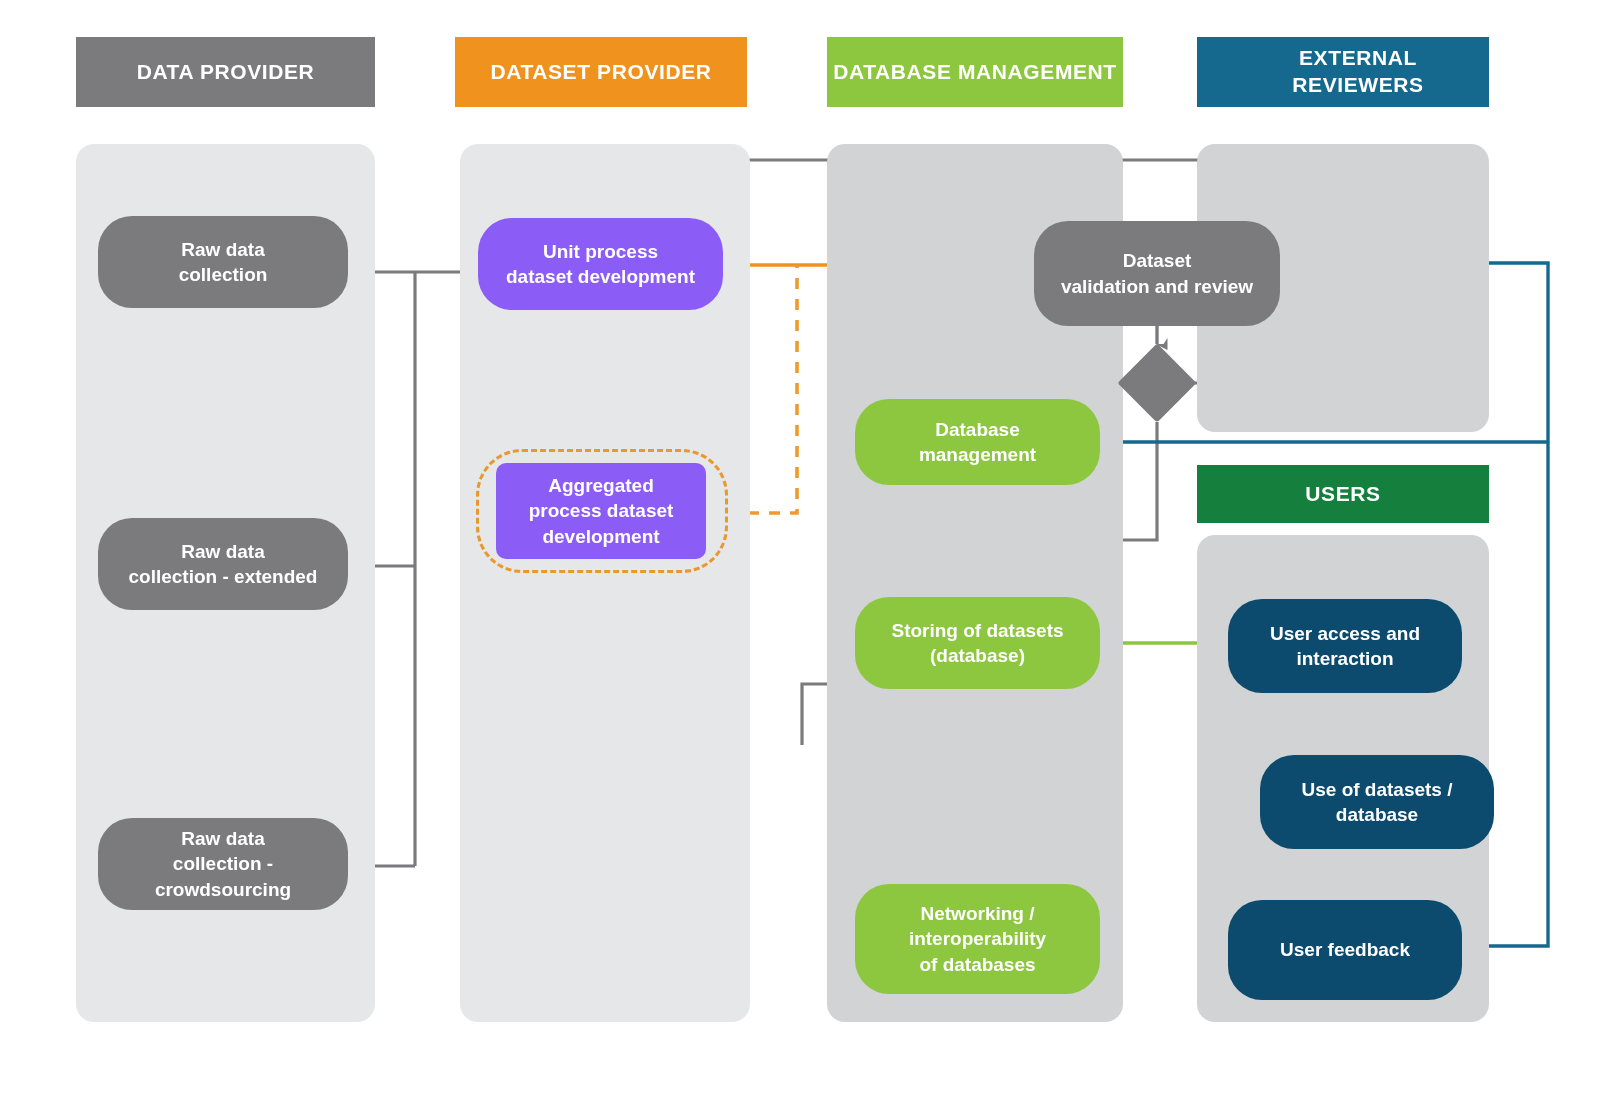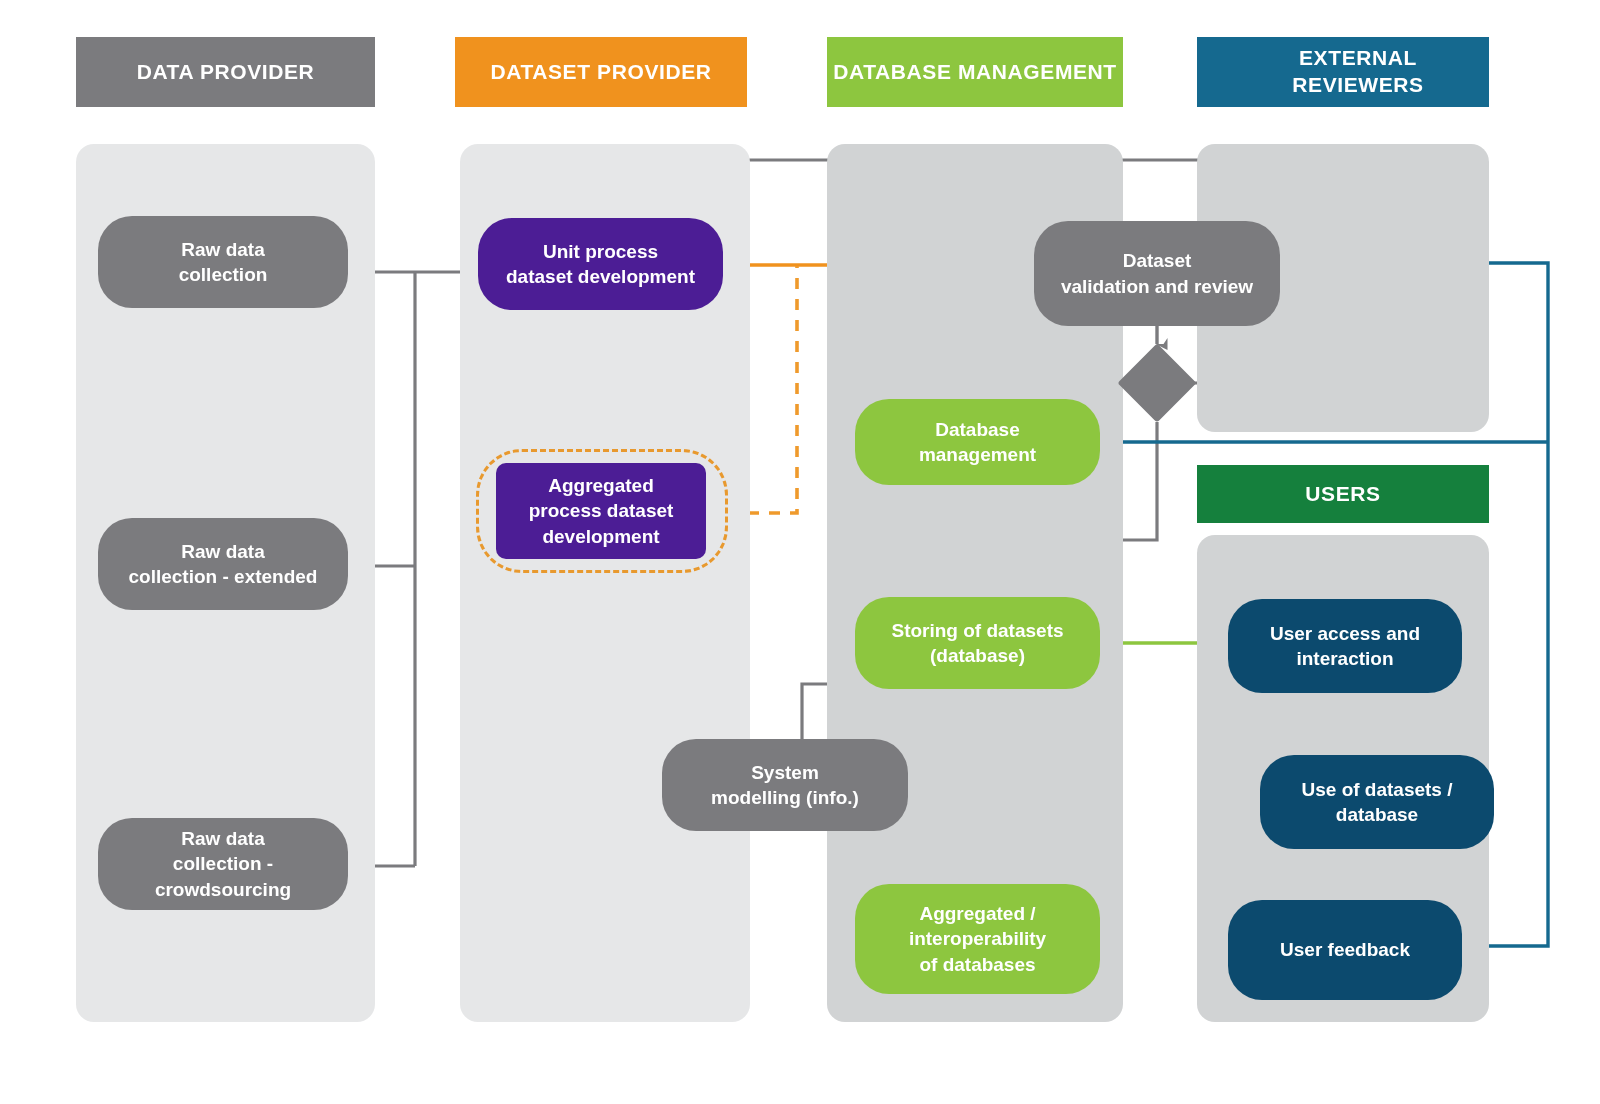--- a/index.html
+++ b/index.html
@@ -46,21 +46,21 @@
     color:#ffffff;
     font-size:19px;
     font-weight:700;
     line-height:1.33;
     box-sizing:border-box;
     padding:16px 12px;
     border-radius:34px;
     white-space:pre-line;
   }
   .node.gray{background:#7b7b7e;}
-  .node.orange{background:#4c1d95;}
+  .node.orange{background:#8b5cf6;}
   .node.green{background:#8dc63f;}
   .node.blue{background:#0c4a6e;}
 
   
   .dashed-halo{
     position:absolute;
     border:3px dashed #e8992e;
     border-radius:46px;
     box-sizing:border-box;
     background:transparent;
@@ -209,33 +209,31 @@
   <div class="node gray" style="left:98px; top:818px; width:250px; height:92px;">Raw data
 collection - crowdsourcing</div>
 
   <div class="node orange" style="left:478px; top:218px; width:245px; height:92px;">Unit process
 dataset development</div>
 
   <div class="node orange" style="left:496px; top:463px; width:210px; height:96px; border-radius:10px;">Aggregated
 process dataset
 development</div>
 
-  <div class="node gray" style="left:662px; top:739px; width:246px; height:92px;">System
-modelling (info.)</div>
 
   <div class="node gray" style="left:1034px; top:221px; width:246px; height:105px;">Dataset
 validation and review</div>
 
   <div class="node green" style="left:855px; top:399px; width:245px; height:86px;">Database
 management</div>
 
   <div class="node green" style="left:855px; top:597px; width:245px; height:92px;">Storing of datasets
 (database)</div>
 
-  <div class="node green" style="left:855px; top:884px; width:245px; height:110px;">Aggregated /
+  <div class="node green" style="left:855px; top:884px; width:245px; height:110px;">Networking /
 interoperability
 of databases</div>
 
   <div class="node blue" style="left:1228px; top:599px; width:234px; height:94px;">User access and
 interaction</div>
 
   <div class="node blue" style="left:1260px; top:755px; width:234px; height:94px;">Use of datasets /
 database</div>
 
   <div class="node blue" style="left:1228px; top:900px; width:234px; height:100px;">User feedback</div>

